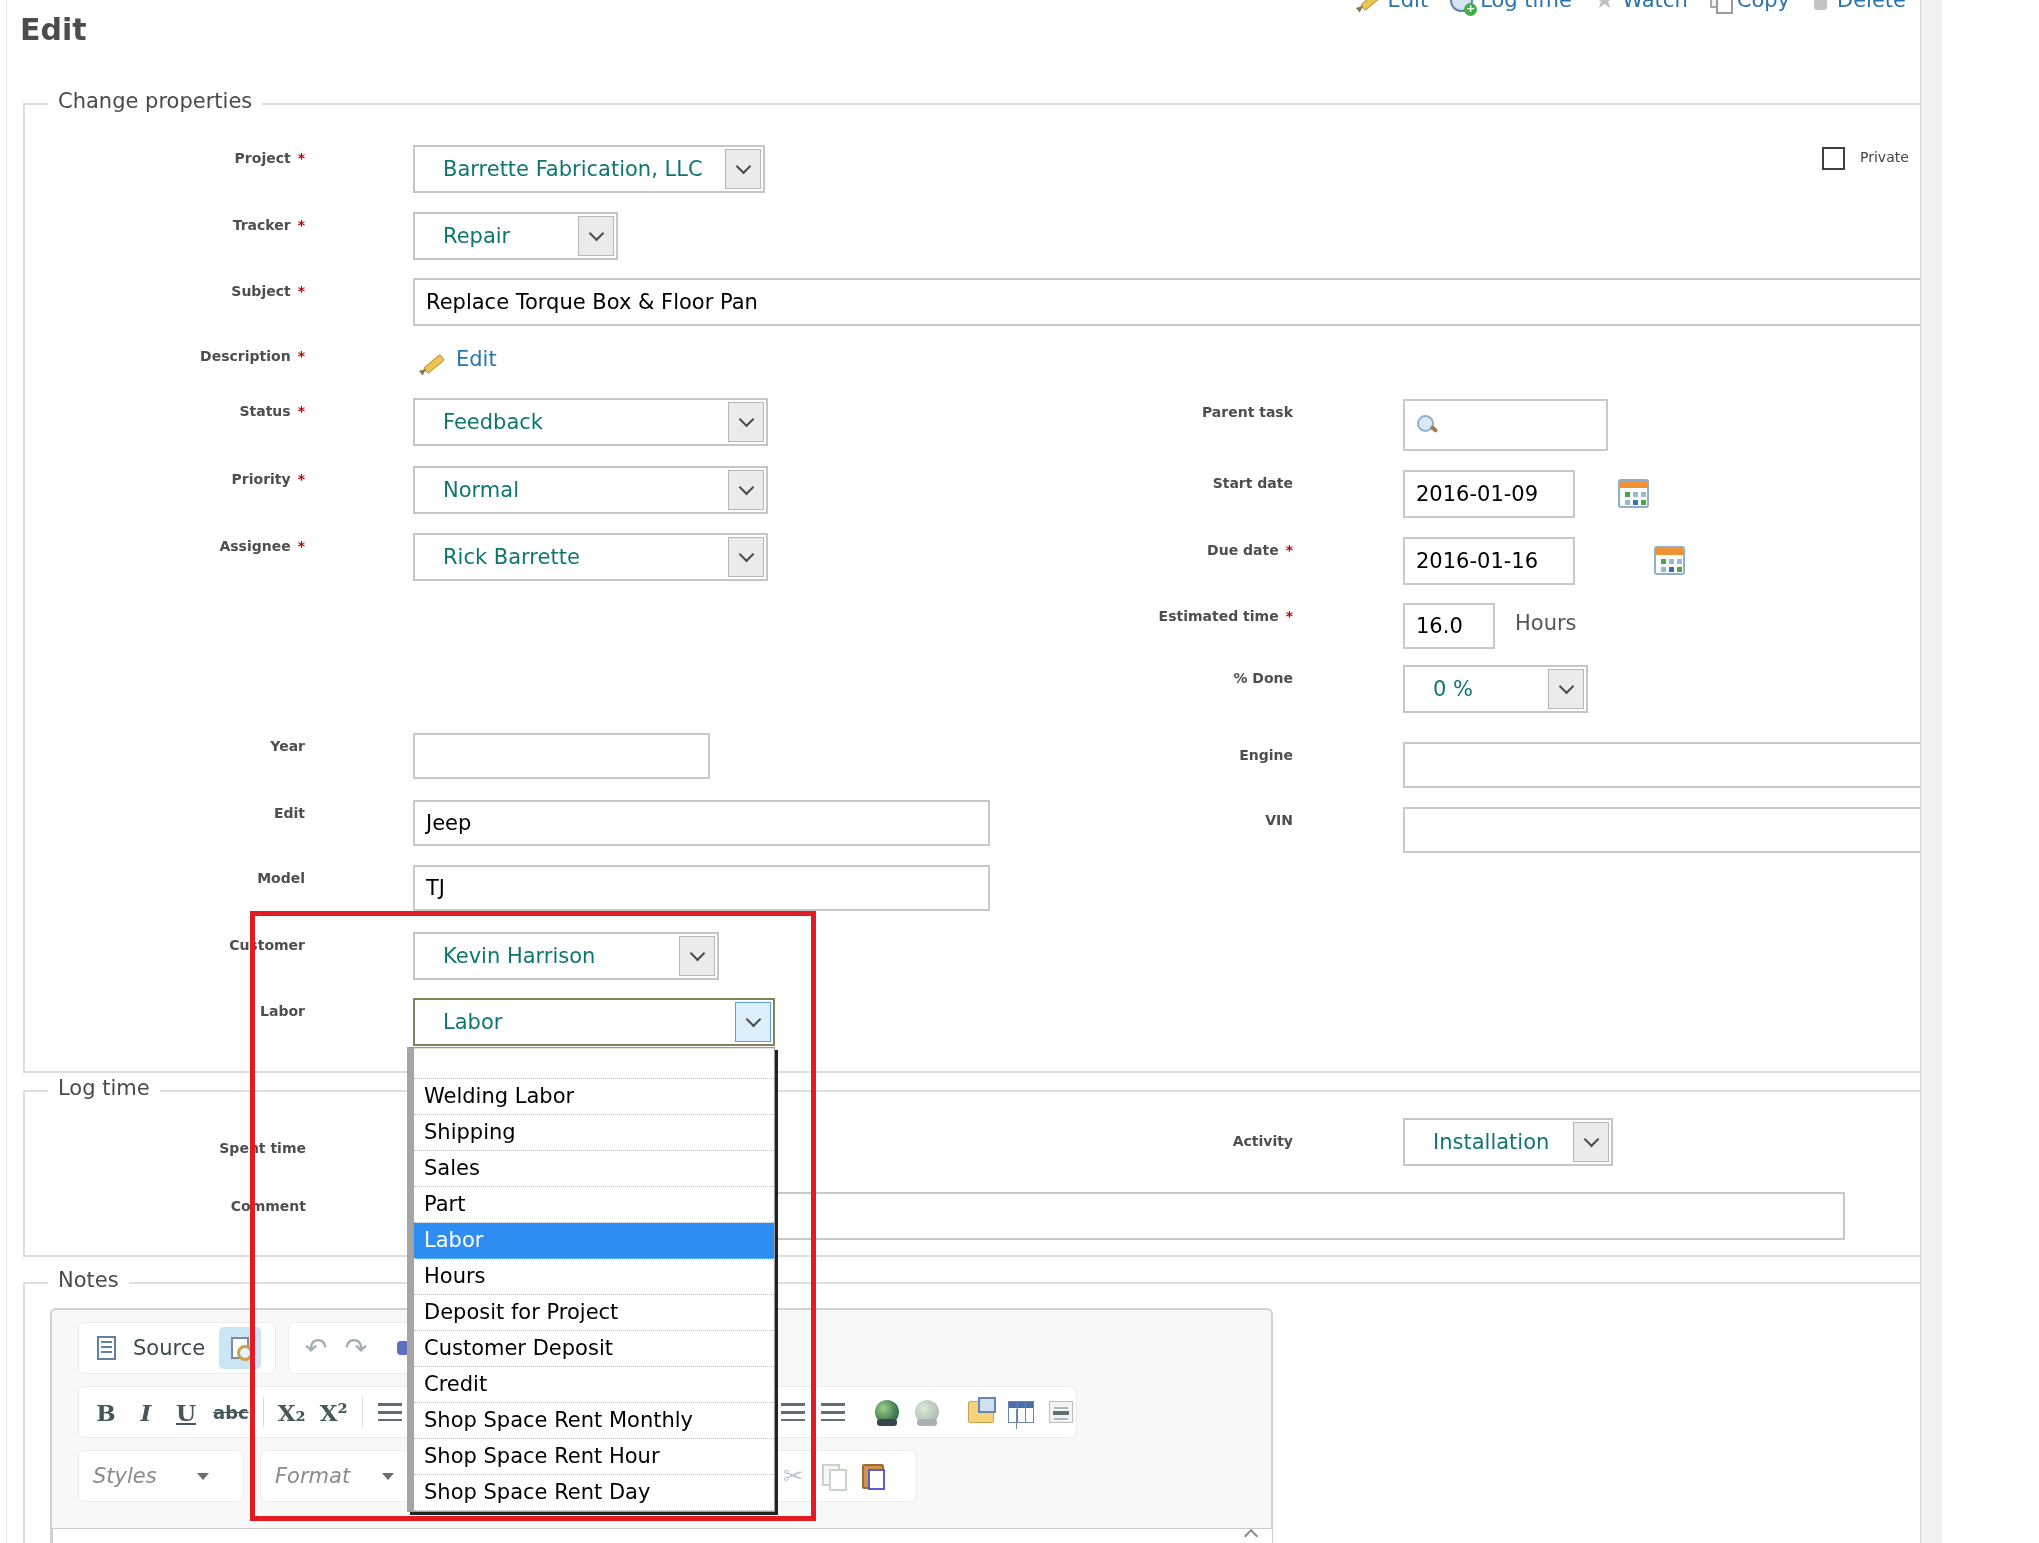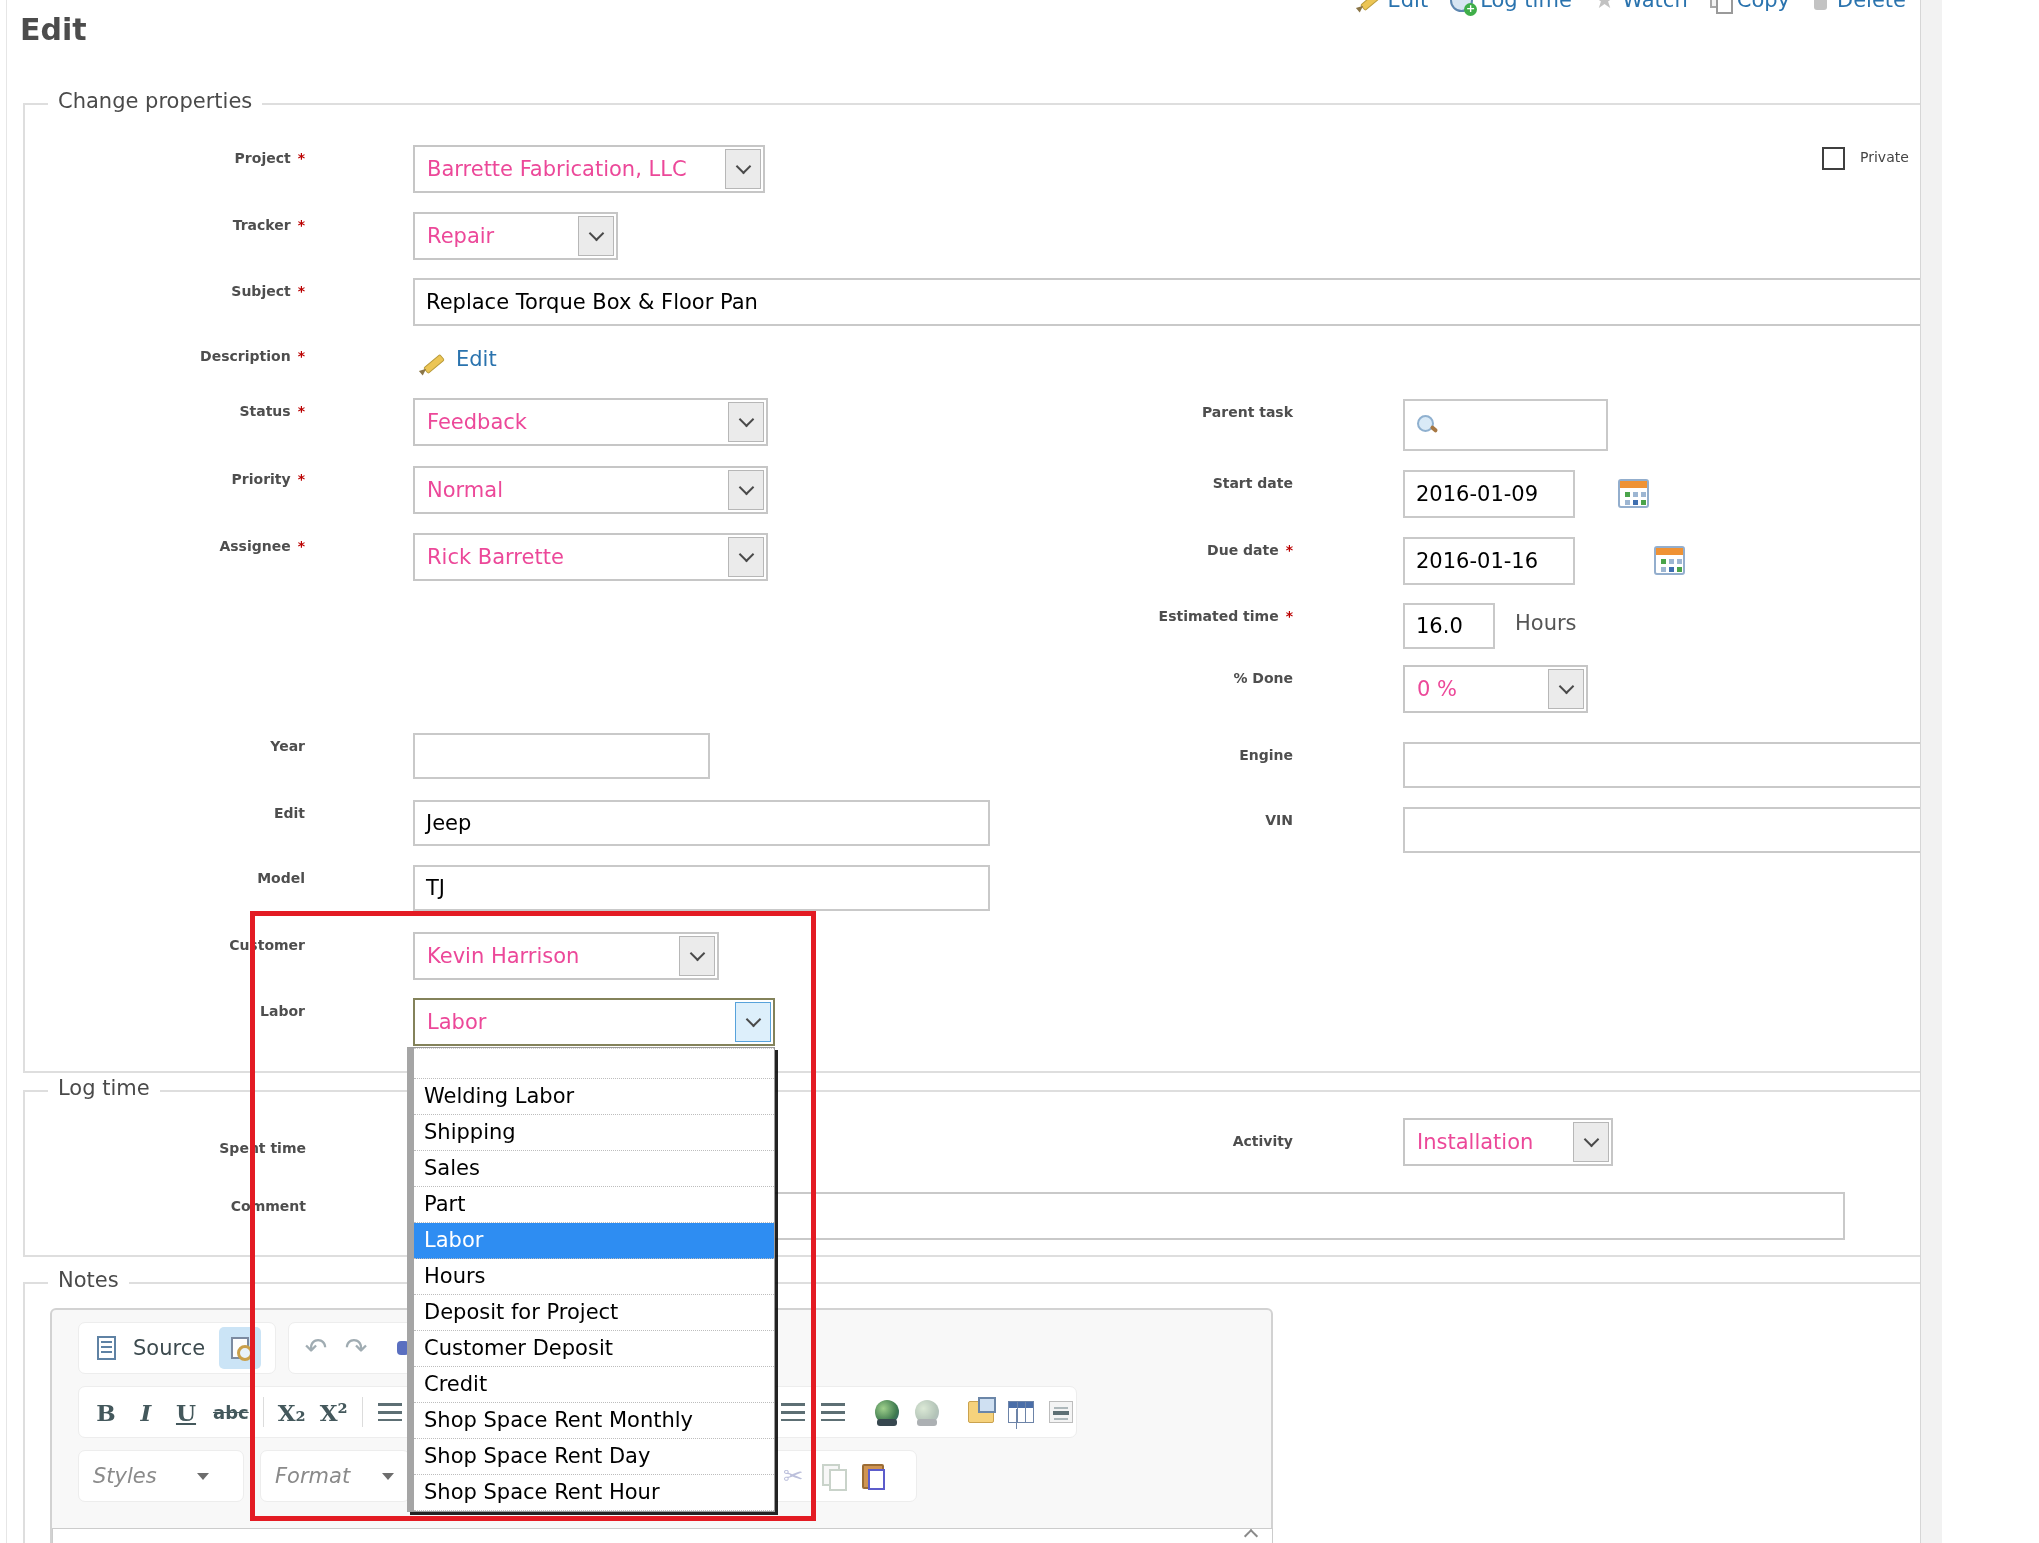--- a/index.html
+++ b/index.html
@@ -24,21 +24,21 @@
   .fset { position:absolute; border:2px solid #dedede; background:transparent; }
   .legend { position:absolute; background:#fff; padding:0 10px; font-size:21px; color:#4a4a4a; white-space:nowrap; }
 
   
   .lbl { position:absolute; font-size:14px; font-weight:bold; color:#4e4e4e; white-space:nowrap; text-align:right; }
   .req { color:#bb0000; margin-left:7px; font-weight:bold; }
 
   
   .inp { position:absolute; background:#fff; border:2px solid #c9c9c9; display:flex; align-items:center; padding:0 11px; font-size:21px; color:#000; }
   .sel { position:absolute; background:#fff; border:2px solid #c6c6c6; display:flex; align-items:stretch; }
-  .sel .txt { flex:1; display:flex; align-items:center; padding:0 12px; font-size:21px; color:#ec4899; white-space:nowrap; overflow:hidden; }
+  .sel .txt { flex:1; display:flex; align-items:center; padding:0 28px; font-size:21px; color:#0f766e; white-space:nowrap; overflow:hidden; }
   .sel .arrowbox { width:36px; margin:2px; border:1px solid #b7b7b7; background:#ebebeb; display:flex; align-items:center; justify-content:center; }
   .chev { width:11px; height:11px; border-right:2px solid #4a4a4a; border-bottom:2px solid #4a4a4a; transform:rotate(45deg); margin-top:-5px; }
   .sel.focused { border-color:#83825a; }
   .sel.focused .arrowbox { background:#ddeffb; border-color:#57a2db; }
 
   .checkbox { position:absolute; width:23px; height:23px; border:2px solid #3f3f3f; background:#fff; }
   .plain { font-weight:normal; color:#444; }
   .unit { position:absolute; font-size:21px; color:#555; }
   .link { color:#2a73ae; font-size:21px; text-decoration:none; }
 
@@ -430,22 +430,22 @@
       <div class="dd-opt">Welding Labor</div>
       <div class="dd-opt">Shipping</div>
       <div class="dd-opt">Sales</div>
       <div class="dd-opt">Part</div>
       <div class="dd-opt dd-sel">Labor</div>
       <div class="dd-opt">Hours</div>
       <div class="dd-opt">Deposit for Project</div>
       <div class="dd-opt">Customer Deposit</div>
       <div class="dd-opt">Credit</div>
       <div class="dd-opt">Shop Space Rent Monthly</div>
+      <div class="dd-opt">Shop Space Rent Hour</div>
       <div class="dd-opt">Shop Space Rent Day</div>
-      <div class="dd-opt">Shop Space Rent Hour</div>
     </div>
 
   
   <div class="red-rect"></div>
 
   
   <div class="content-edge"></div>
   <div class="scroll-strip"></div>
 </div>
 

